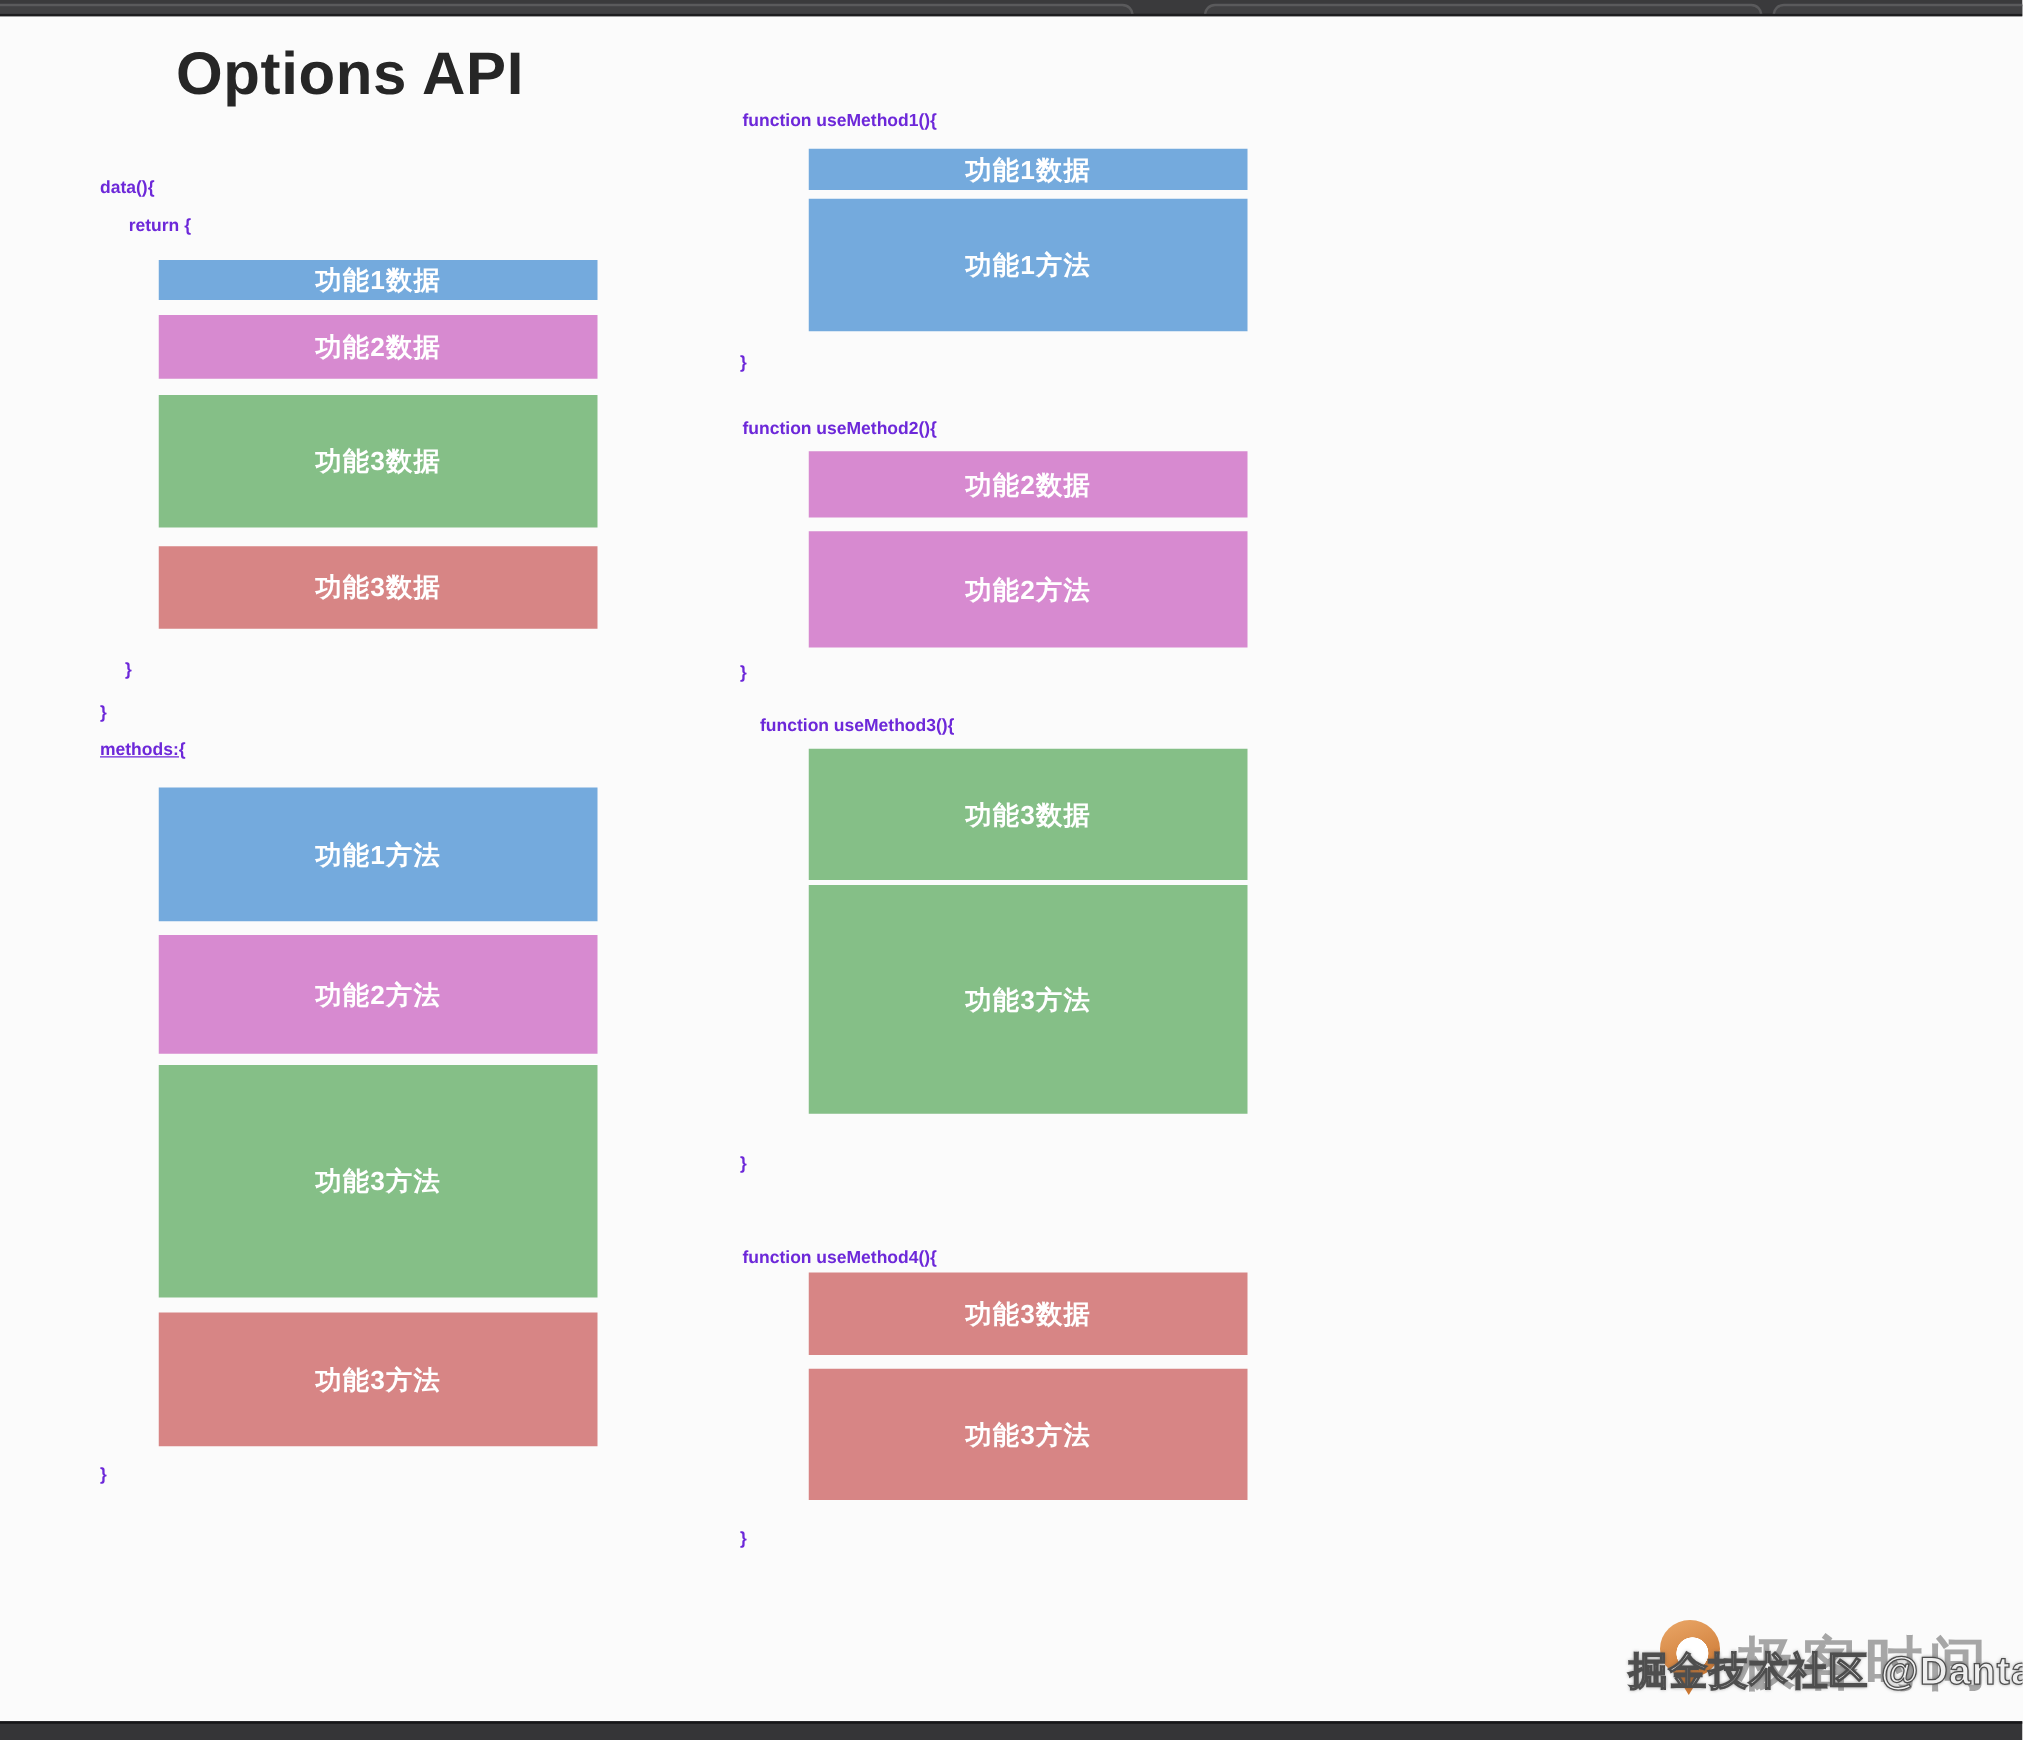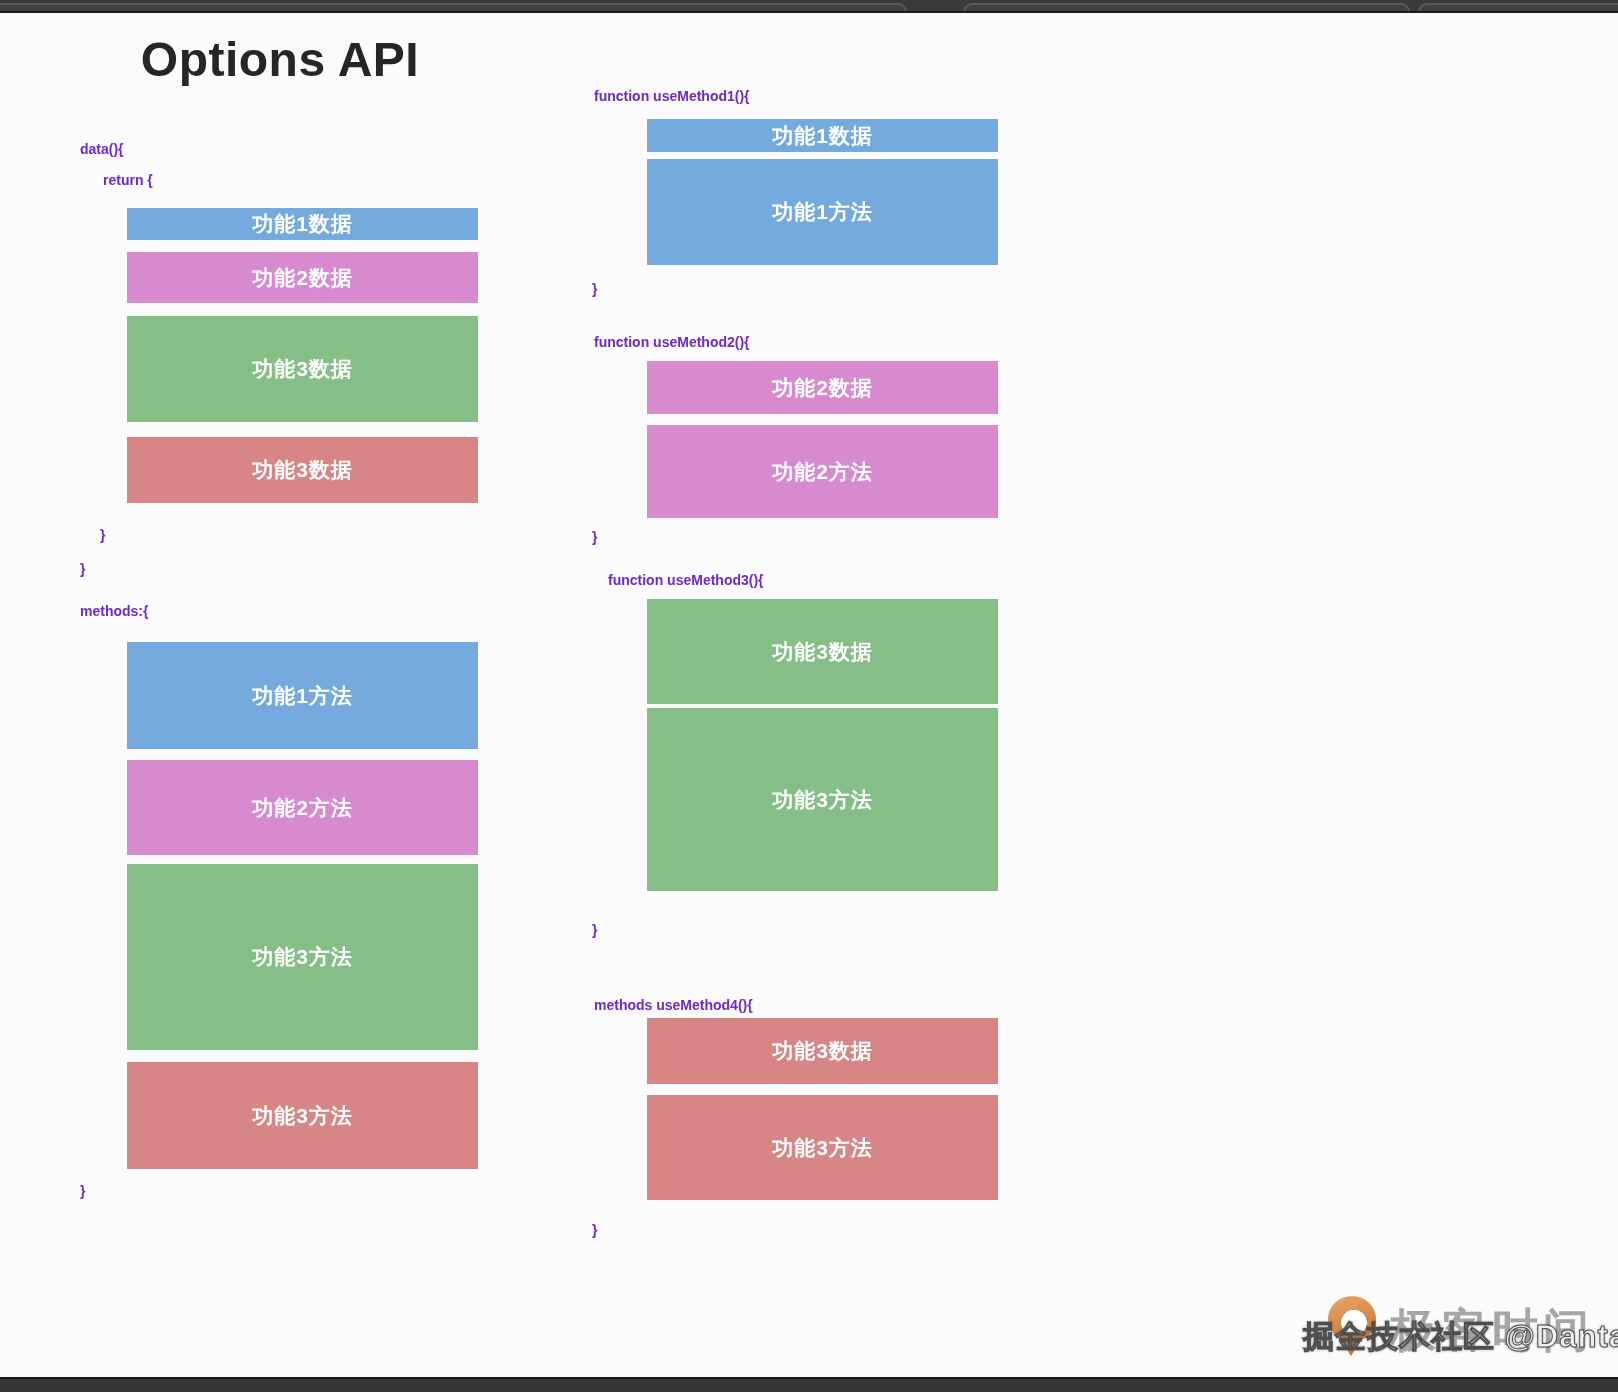--- a/index.html
+++ b/index.html
@@ -107,21 +107,21 @@
       </div>
       <div class="block" style="background: rgb(133, 191, 135); height: 106px; margin-top: 13px;">
         <span>功能3数据</span>
       </div>
       <div class="block" style="background: rgb(215, 133, 133); height: 66px; margin-top: 15px;">
         <span>功能3数据</span>
       </div>
     </div>
   <div class="code-line" style="margin-top:20px; margin-left:20px;">}</div>
   <div class="code-line" style="margin-top:10px;">}</div>
-  <div class="code-line" style="margin-top:18px;">methods:{</div>
+  <div class="code-line" style="margin-top:6px;text-decoration:underline;">methods:{</div>
   <div class="blocks" style="margin-top:19px;">
       <div class="block" style="background: rgb(116, 170, 221); height: 107px; margin-top: 0px;">
         <span>功能1方法</span>
       </div>
       <div class="block" style="background: rgb(215, 138, 208); height: 95px; margin-top: 11px;">
         <span>功能2方法</span>
       </div>
       <div class="block" style="background: rgb(133, 191, 135); height: 186px; margin-top: 9px;">
         <span>功能3方法</span>
       </div>
@@ -164,21 +164,21 @@
           <div class="block" style="background: rgb(133, 191, 135); height: 105px; margin-top: 0px;">
             <span>功能3数据</span>
           </div>
           <div class="block" style="background: rgb(133, 191, 135); height: 183px; margin-top: 4px;">
             <span>功能3方法</span>
           </div>
         </div>
         <div class="code-line" style="margin-top: 27px;">}</div>
       </div>
       <div>
-        <div class="code-line" style="margin-top: 51px; margin-left: 2px;">methods useMethod4(){</div>
+        <div class="code-line" style="margin-top: 51px; margin-left: 2px;">function useMethod4(){</div>
         <div class="blocks-indent" style="margin-top: 1px;">
           <div class="block" style="background: rgb(215, 133, 133); height: 66px; margin-top: 0px;">
             <span>功能3数据</span>
           </div>
           <div class="block" style="background: rgb(215, 133, 133); height: 105px; margin-top: 11px;">
             <span>功能3方法</span>
           </div>
         </div>
         <div class="code-line" style="margin-top: 18px;">}</div>
       </div>

